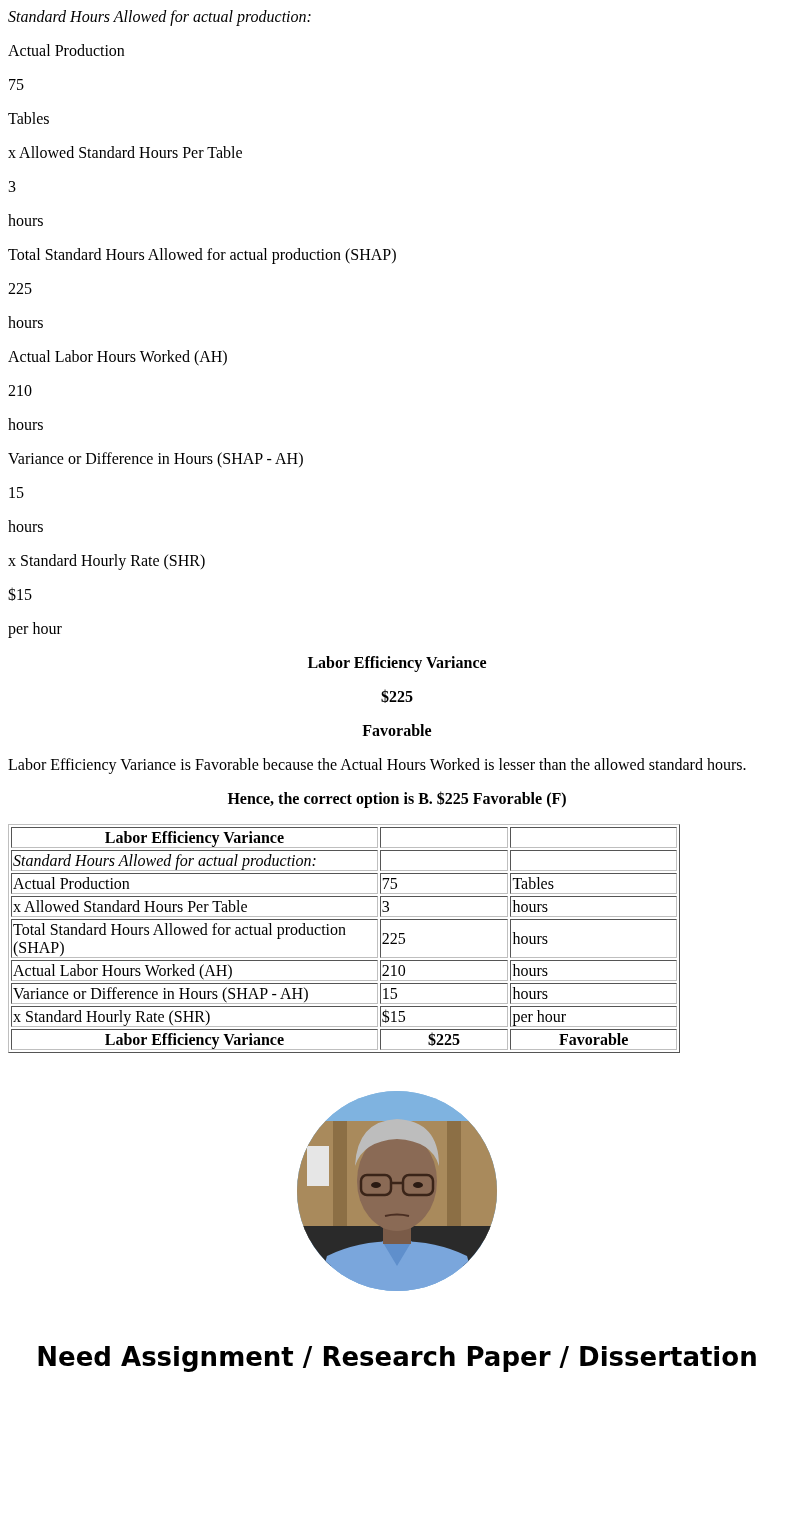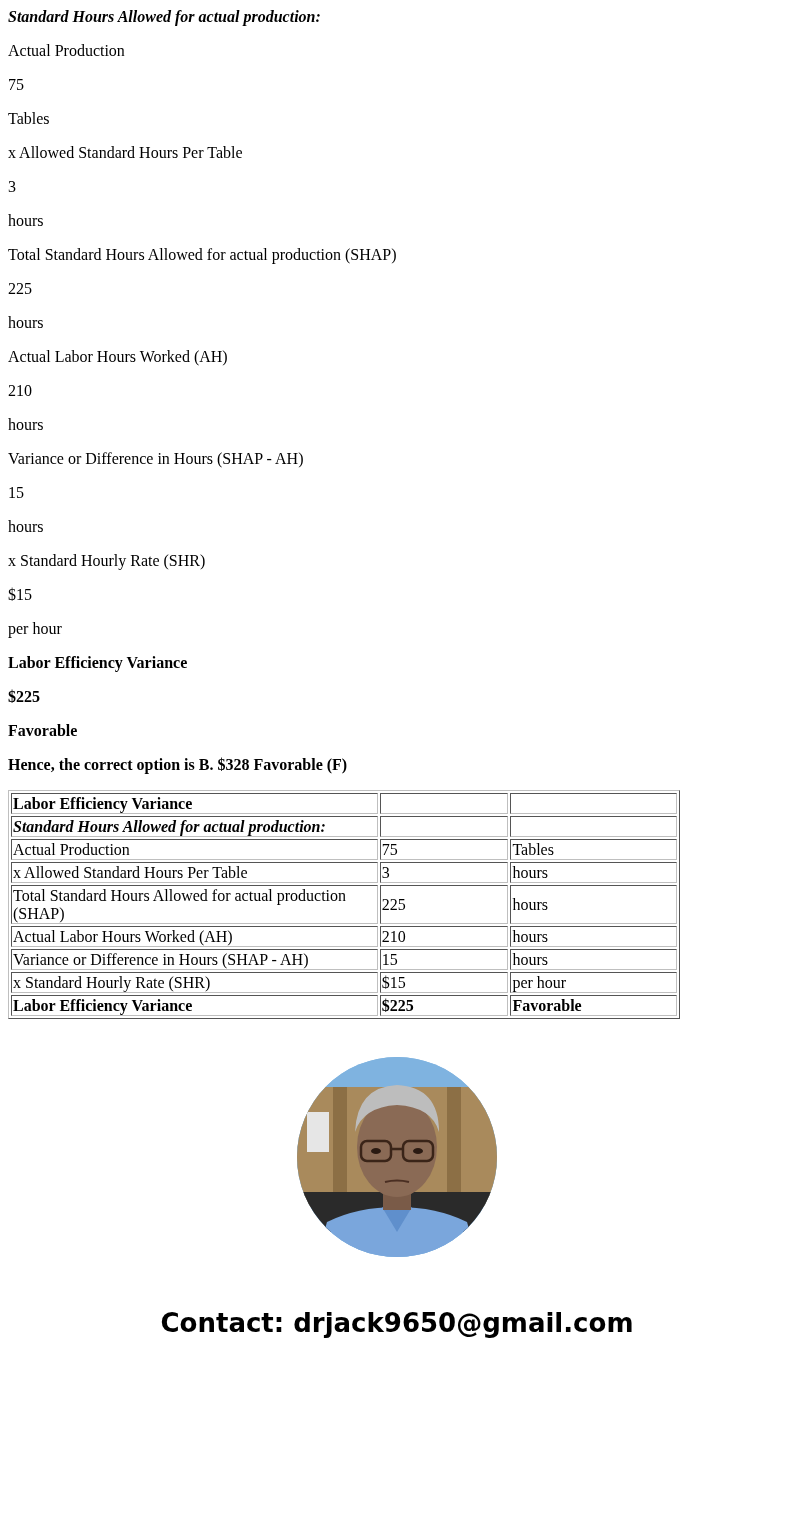--- a/index.html
+++ b/index.html
@@ -5,22 +5,22 @@
     html, body { margin: 0; padding: 0; background: #ffffff; }
     body {
       font-family: "Liberation Serif", serif;
       font-size: 16px;
       color: #000;
       padding: 0 8px;
       width: 778px;
     }
     p { margin: 16px 0; line-height: 18px; }
     p.first { margin-top: 8px; }
-    .it { font-style: italic; font-weight: bold; }
-    .bd { font-weight: bold; }
+    .it { font-style: italic; }
+    .bd { font-weight: bold; text-align: center; }
 
     table.calc {
       border: 1px solid #808080;
       border-color: #bfbfbf #555 #555 #bfbfbf;
       border-spacing: 2px;
       margin: 16px 0 0 0;
       width: 672px;
     }
     table.calc td {
       border: 1px solid #555;
@@ -75,21 +75,22 @@
   <p>hours</p>
   <p>Variance or Difference in Hours (SHAP - AH)</p>
   <p>15</p>
   <p>hours</p>
   <p>x Standard Hourly Rate (SHR)</p>
   <p>$15</p>
   <p>per hour</p>
   <p class="bd">Labor Efficiency Variance</p>
   <p class="bd">$225</p>
   <p class="bd">Favorable</p>
-  <p class="bd">Hence, the correct option is B. $328 Favorable (F)</p>
+  <p>Labor Efficiency Variance is Favorable because the Actual Hours Worked is lesser than the allowed standard hours.</p>
+  <p class="bd">Hence, the correct option is B. $225 Favorable (F)</p>
 </div>
 
 <table class="calc">
   <tbody>
     <tr class="bd">
       <td class="c1">Labor Efficiency Variance</td>
       <td class="c2"></td>
       <td class="c3"></td>
     </tr>
     <tr class="it">
@@ -153,14 +154,14 @@
       <rect x="106" y="84" width="30" height="20" rx="6" fill="none" stroke="#3a2418" stroke-width="2.5"></rect>
       <line x1="94" y1="92" x2="106" y2="92" stroke="#3a2418" stroke-width="2.5"></line>
       <ellipse cx="79" cy="94" rx="5" ry="3" fill="#2a1a12"></ellipse>
       <ellipse cx="121" cy="94" rx="5" ry="3" fill="#2a1a12"></ellipse>
       <path d="M88 125 Q100 122 112 125" stroke="#4a2e22" stroke-width="2" fill="none"></path>
     </svg>
   </div>
 </div>
 
 <div class="promo">
-  <div>Contact: drjack9650@gmail.com</div>
+  <div>Need Assignment / Research Paper / Dissertation</div>
 </div>
 
 </body></html>

